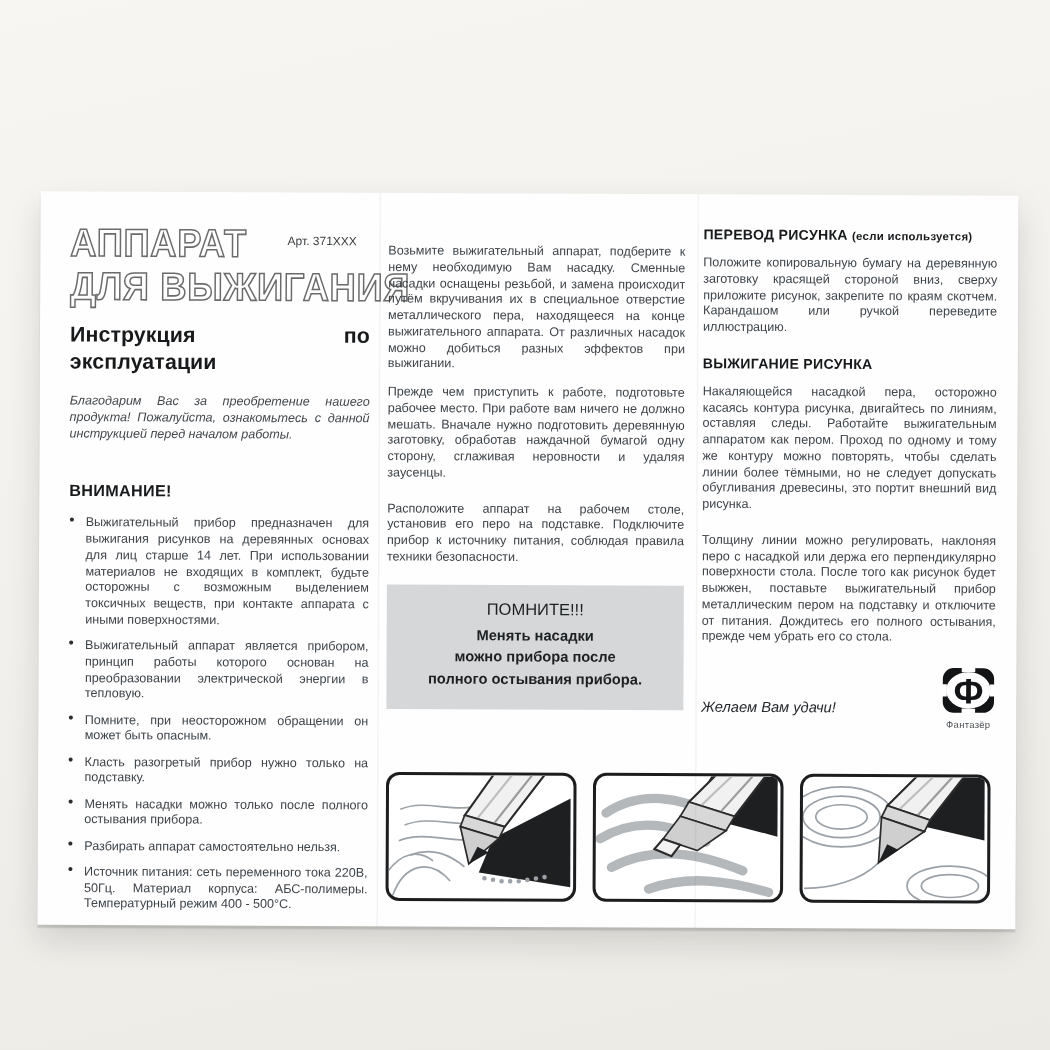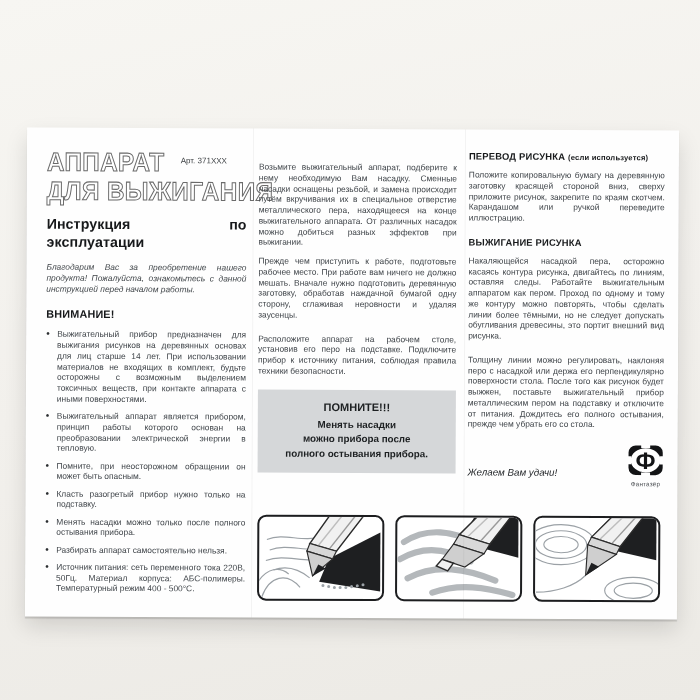--- a/index.html
+++ b/index.html
@@ -13,33 +13,33 @@
          display:grid;grid-template-columns:200px 198px 196px;column-gap:12px;
          grid-template-rows:1fr 96px;color:#3f4449;}
   .fold{position:absolute;top:0;bottom:0;width:1px;background:rgba(60,60,70,.06);}
   .fold.f1{left:226px}.fold.f2{left:438px}
 
   .col{position:relative;font-size:8.4px;line-height:1.28;text-align:justify;}
   .col-left{grid-row:1/3;}
   h1{margin:0;font-size:26px;line-height:29px;font-weight:bold;letter-spacing:.5px;
      color:#fff;-webkit-text-stroke:1.05px #6b6b6b;white-space:nowrap;
      transform:scaleX(.93);transform-origin:left;}
-  .art{position:absolute;top:8px;right:20px;font-size:8px;color:#3a3e41;}
+  .art{position:absolute;top:8px;right:9px;font-size:8px;color:#3a3e41;}
   .subtitle{font-size:14.2px;font-weight:bold;color:#17191b;margin-top:9px;letter-spacing:.1px;}
   .intro{font-style:italic;margin-top:11px;color:#43484c;}
-  .h-section{font-size:10.8px;font-weight:bold;color:#17191b;margin-top:13px;letter-spacing:.2px;text-align:left;}
+  .h-section{font-size:10.8px;font-weight:bold;color:#17191b;margin-top:27px;letter-spacing:.2px;text-align:left;}
   .h-col{font-size:9.4px;font-weight:bold;color:#17191b;margin:1px 0 7px 0;letter-spacing:.2px;text-align:left;}
   .h-note{font-size:7.6px;font-weight:bold;margin-top:20px;}
   ul.warn{list-style:none;margin:8px 0 0 0;padding:0;}
   ul.warn li{position:relative;padding-left:11px;margin-bottom:6.5px;}
   ul.warn li::before{content:"\2022";position:absolute;left:0;top:-1px;font-size:10px;color:#2b2e31;}
   .para{margin:0 0 8px 0;}
   .gap{margin-top:13px;}
   .reminder{margin-top:13px;background:#d5d7d9;padding:10px 6px 11px 6px;text-align:center;color:#1d2022;}
-  .reminder .r-title{font-size:11px;font-weight:bold;margin-bottom:4px;}
+  .reminder .r-title{font-size:11px;font-weight:normal;margin-bottom:4px;}
   .reminder .r-line{font-size:9.8px;font-weight:bold;line-height:1.5;}
   .wish-row{display:flex;align-items:center;margin-top:14px;}
   .wish{font-style:italic;font-size:9.8px;color:#26292c;margin-top:14px;}
   .logo{margin-left:auto;text-align:center;}
   .logo-label{font-size:6.3px;color:#4a4e52;margin-top:1px;letter-spacing:.2px;}
   .illus-row{grid-column:2/4;grid-row:2;display:flex;gap:11px;align-items:flex-start;padding-top:5px;}
   .illus{width:127px;height:86px;border:2.2px solid #1c1d1f;border-radius:9px;overflow:hidden;
          background:#fff;flex:0 0 auto;box-sizing:border-box;}
   .illus svg{display:block;width:100%;height:100%;}
   .thin{stroke:#9ba1a6;stroke-width:1.2;fill:none;}

